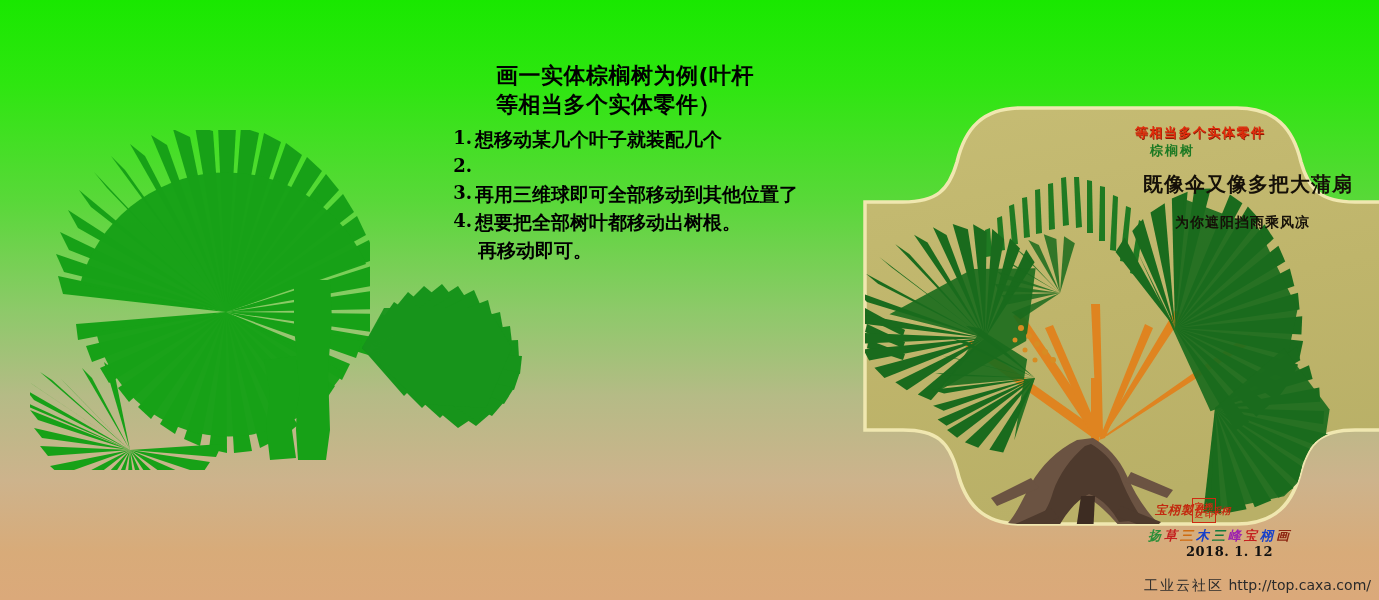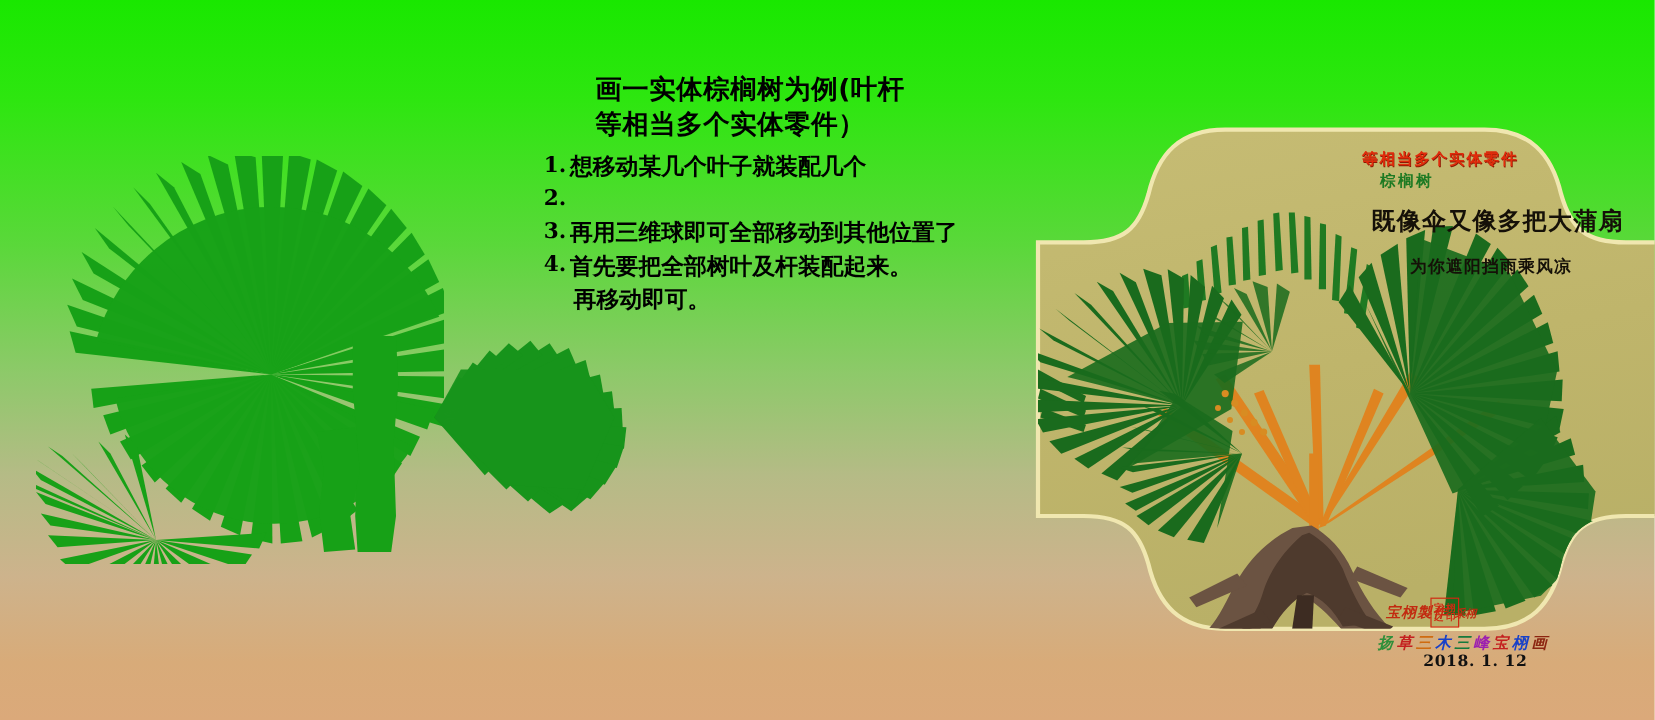--- a/index.html
+++ b/index.html
@@ -216,21 +216,21 @@
       </li>
       <li>
         <span class="step-num">2.</span>
       </li>
       <li>
         <span class="step-num">3.</span>
         <span class="step-txt">再用三维球即可全部移动到其他位置了</span>
       </li>
       <li>
         <span class="step-num">4.</span>
-        <span class="step-txt">首先要把全部树叶及杆装配起来。</span>
+        <span class="step-txt">想要把全部树叶都移动出树根。</span>
       </li>
       <li>
         <span class="step-cont">再移动即可。</span>
       </li>
     </ul>
   </div>
 
   <div class="plaque-wrap">
     <svg width="560" height="470" viewBox="0 0 560 470" xmlns="http://www.w3.org/2000/svg">
       <defs>
@@ -442,14 +442,18 @@
     <span>之</span>
     <span>印</span>
   </div>
 
   <div class="sig-color">
     <i style="color:#2f8f3a">扬</i><i style="color:#c41f1f">草</i><i style="color:#cf6b10">三</i><i style="color:#1740c9">木</i><i style="color:#147a3c">三</i><i style="color:#9c1fb0">峰</i><i style="color:#c41f1f">宝</i><i style="color:#1740c9">栩</i><i style="color:#8c2410">画</i>
   </div>
 
   <div class="sig-date">2018. 1. 12</div>
 
+  <div class="footer">
+    <span class="cn">工业云社区</span>
+    <span class="url">http://top.caxa.com/</span>
+  </div>
 
 </div>
 
 </body></html>

